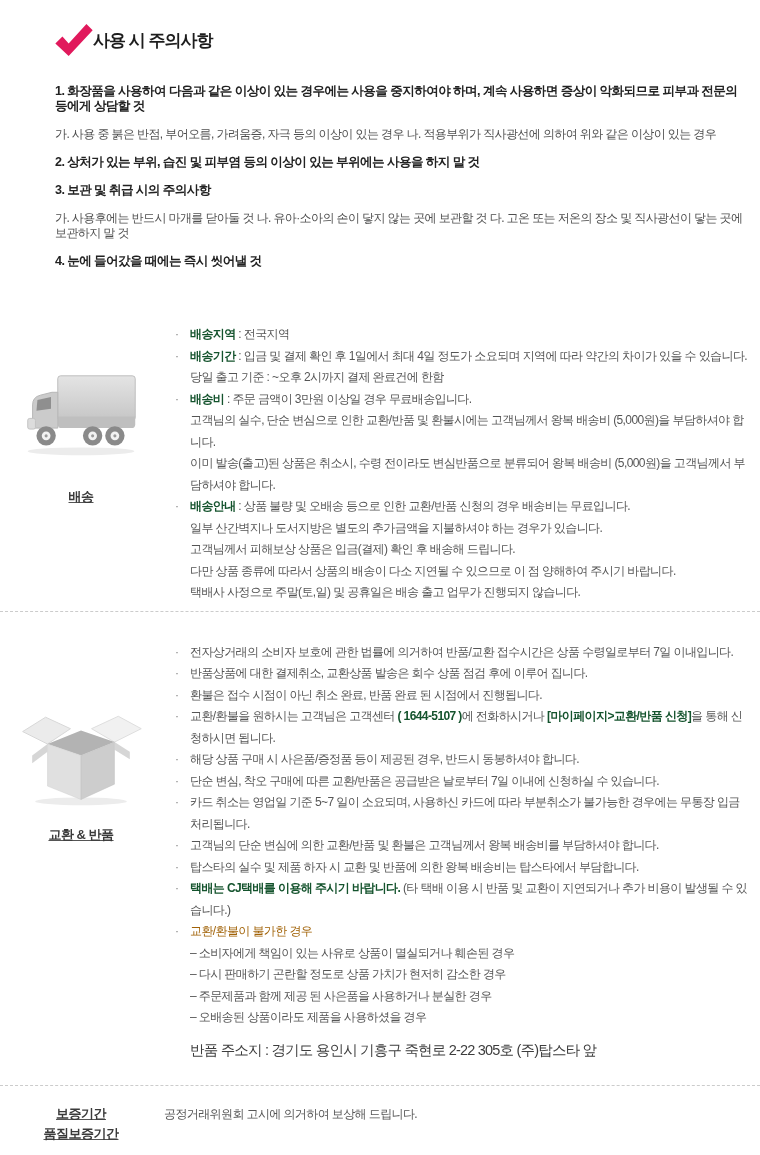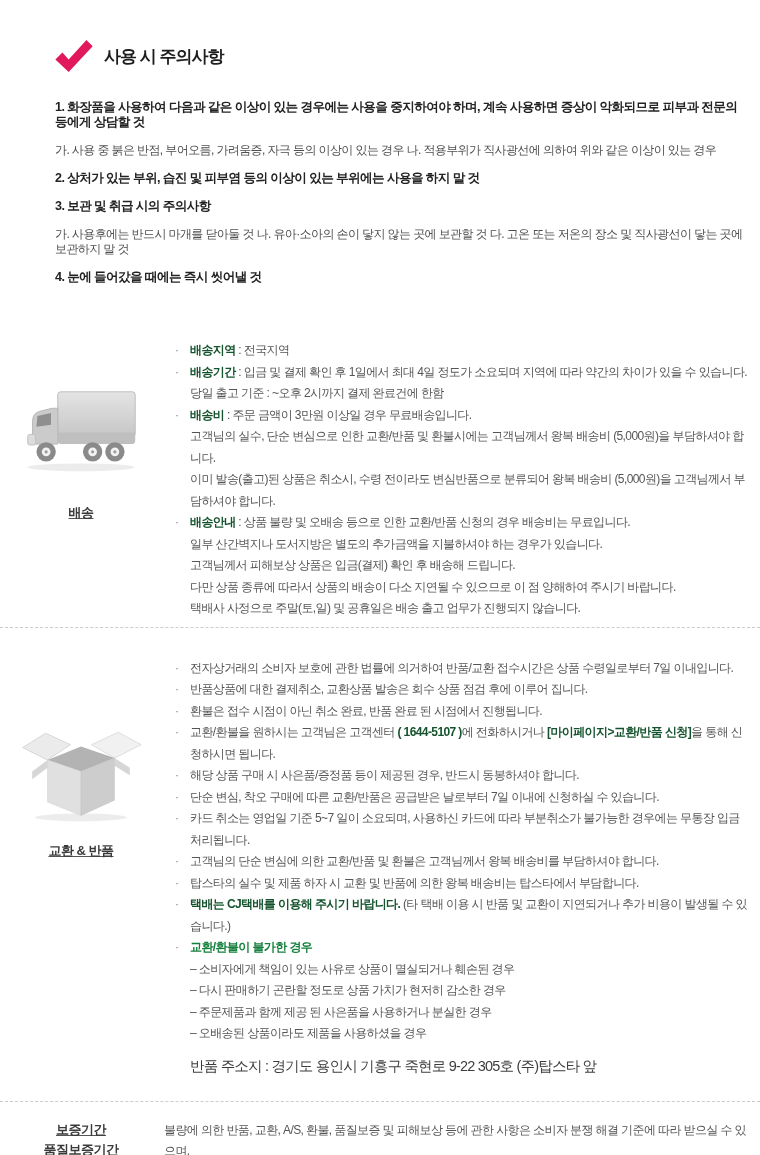--- a/index.html
+++ b/index.html
@@ -1,36 +1,36 @@
 <!DOCTYPE html>
 <html lang="ko"><head>
 <meta charset="utf-8">
 <style>
   html,body{margin:0;padding:0;background:#fff;}
   body{font-family:"Liberation Sans","DejaVu Sans",sans-serif;color:#555;}
   .page{width:760px;min-height:1155px;margin:0 auto;background:#fff;overflow:hidden;}
 
   
   .usage{padding:24px 14px 0 55px;}
-  .usage-title-row{display:flex;align-items:center;gap:11px;margin-bottom:28px;margin-top:16px;}
+  .usage-title-row{display:flex;align-items:center;gap:0;margin-bottom:28px;}
   .check-icon{width:38px;height:32px;flex-shrink:0;}
   .usage-title{font-size:17px;font-weight:700;color:#1d1d1d;letter-spacing:-1px;}
   .usage-list .line{padding-left:0;margin-bottom:13px;line-height:15px;font-size:12px;color:#4e4e4e;letter-spacing:-0.6px;}
   .usage-list .line.bold .body{font-weight:700;font-size:12.6px;color:#222;}
 
   
   .section{display:flex;}
   .sec-left{width:162px;flex-shrink:0;display:flex;flex-direction:column;align-items:center;text-decoration:underline;}
   .sec-right{flex:1;padding-right:12px;}
   .sec-label{font-size:13px;font-weight:700;color:#3a3a3a;letter-spacing:-0.5px;}
 
   .line{position:relative;padding-left:28px;line-height:21.5px;font-size:12px;color:#555;letter-spacing:-0.6px;}
   .line .marker{position:absolute;left:13px;top:0;font-size:12px;color:#808080;}
   .line b{color:#14532d;font-weight:700;}
-  .line.red .body{color:#15803d;font-weight:700;}
+  .line.red .body{color:#a16207;font-weight:400;}
   .line.dash{line-height:21.5px;}
   .line.address{font-size:14.5px;color:#3d3d3d;margin-top:11px;line-height:21px;letter-spacing:-0.8px;}
 
   .shipping{margin-top:55px;}
   .shipping .icon{margin-top:46px;}
   .shipping .sec-label{margin-top:26px;}
 
   .divider{border-top:1px dashed #ccc;height:0;}
   .div1{margin-top:7px;}
 
@@ -131,30 +131,29 @@
         <div class="line bullet"><span class="marker">·</span><span class="body">단순 변심, 착오 구매에 따른 교환/반품은 공급받은 날로부터 7일 이내에 신청하실 수 있습니다.</span></div>
         <div class="line bullet"><span class="marker">·</span><span class="body">카드 취소는 영업일 기준 5~7 일이 소요되며, 사용하신 카드에 따라 부분취소가 불가능한 경우에는 무통장 입금 처리됩니다.</span></div>
         <div class="line bullet"><span class="marker">·</span><span class="body">고객님의 단순 변심에 의한 교환/반품 및 환불은 고객님께서 왕복 배송비를 부담하셔야 합니다.</span></div>
         <div class="line bullet"><span class="marker">·</span><span class="body">탑스타의 실수 및 제품 하자 시 교환 및 반품에 의한 왕복 배송비는 탑스타에서 부담합니다.</span></div>
         <div class="line bullet"><span class="marker">·</span><span class="body"><b>택배는 CJ택배를 이용해 주시기 바랍니다.</b><span> (타 택배 이용 시 반품 및 교환이 지연되거나 추가 비용이 발생될 수 있습니다.)</span></span></div>
         <div class="line bullet red"><span class="marker">·</span><span class="body">교환/환불이 불가한 경우</span></div>
         <div class="line dash"><span class="body">– 소비자에게 책임이 있는 사유로 상품이 멸실되거나 훼손된 경우</span></div>
         <div class="line dash"><span class="body">– 다시 판매하기 곤란할 정도로 상품 가치가 현저히 감소한 경우</span></div>
         <div class="line dash"><span class="body">– 주문제품과 함께 제공 된 사은품을 사용하거나 분실한 경우</span></div>
         <div class="line dash"><span class="body">– 오배송된 상품이라도 제품을 사용하셨을 경우</span></div>
-        <div class="line address"><span class="body">반품 주소지 : 경기도 용인시 기흥구 죽현로 9-22 305호 (주)탑스타 앞</span></div>
+        <div class="line address"><span class="body">반품 주소지 : 경기도 용인시 기흥구 죽현로 2-22 305호 (주)탑스타 앞</span></div>
       </div>
   </div>
 
   <div class="divider"></div>
 
   <div class="section warranty">
     <div class="sec-left">
       <div class="wlabel">보증기간</div>
       <div class="wlabel">품질보증기간</div>
     </div>
     <div class="sec-right">
-        <div class="line cont"><span class="body">불량에 의한 반품, 교환, A/S, 환불, 품질보증 및 피해보상 등에 관한 사항은 소비자 분쟁 해결 기준에 따라 받으실 수 있으며,</span></div>
         <div class="line cont"><span class="body">공정거래위원회 고시에 의거하여 보상해 드립니다.</span></div>
       </div>
   </div>
 
 </div>
 
 </body></html>

